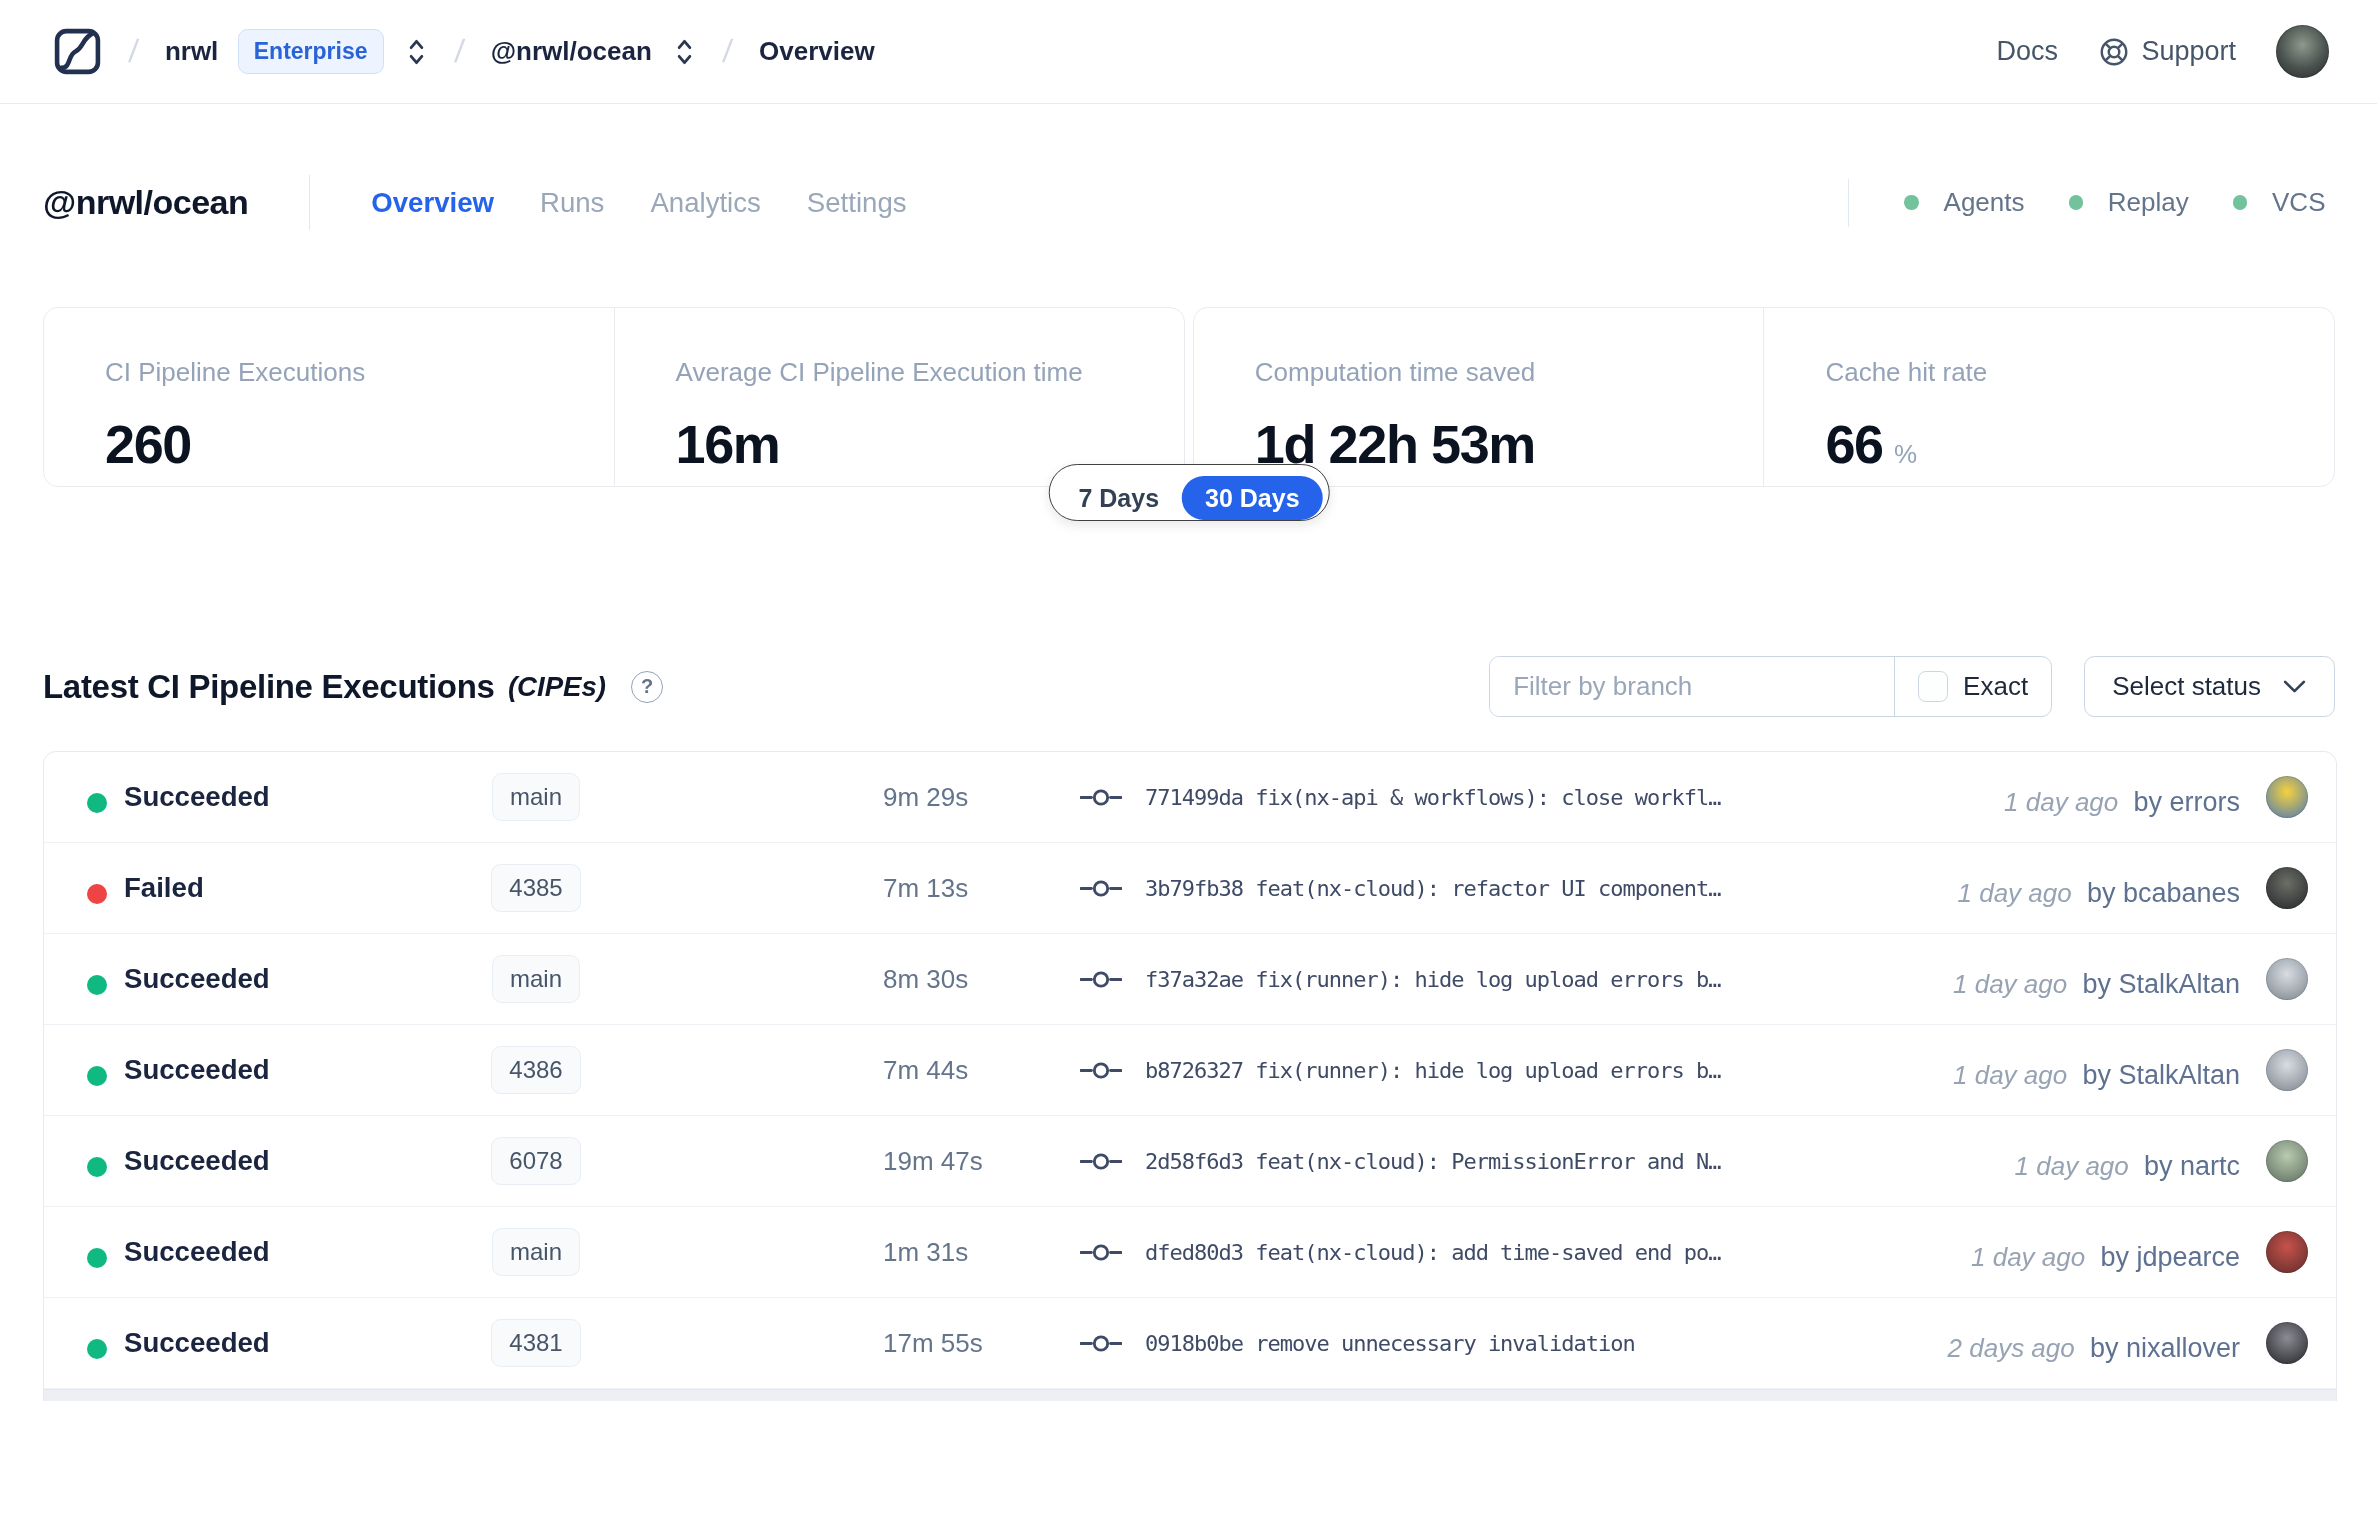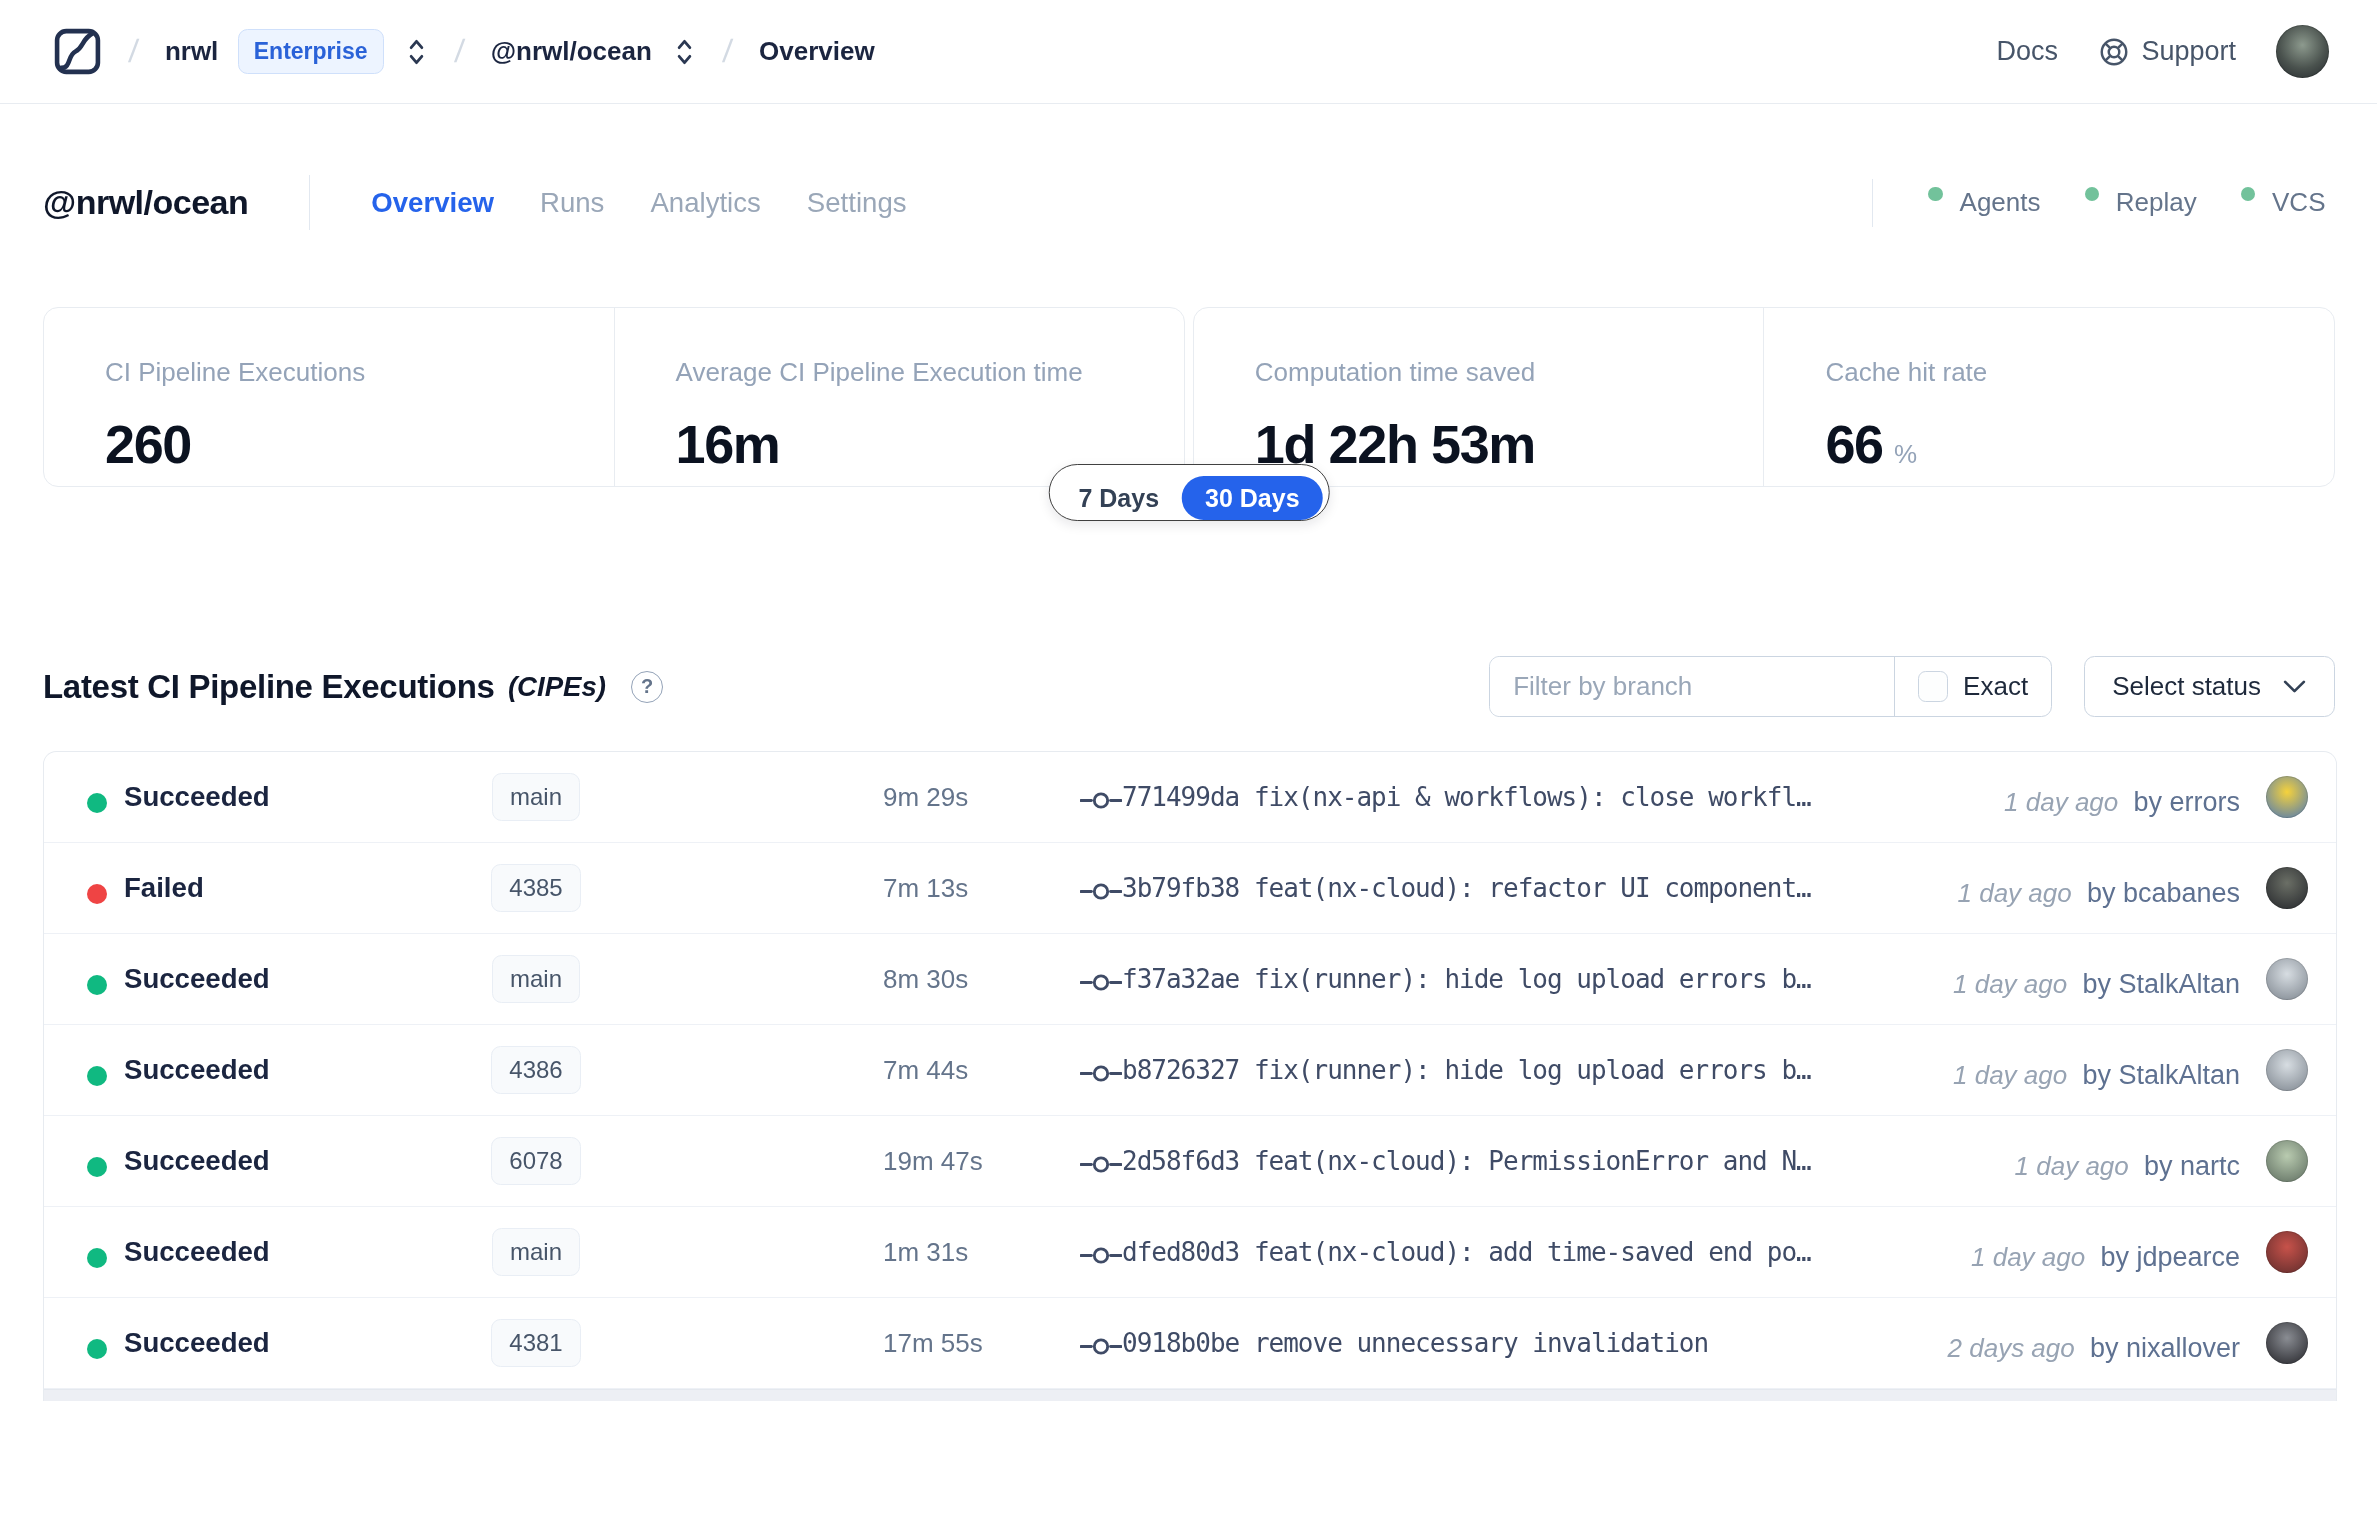--- a/index.html
+++ b/index.html
@@ -25,21 +25,21 @@
     box-shadow:inset 0 0 0 1px rgba(0,0,0,.15);}
   
   .ws-header{display:flex;align-items:center;padding:0 43px;margin-top:70px;height:57px;}
   .ws-title{font-size:34px;font-weight:700;color:#0f172a;letter-spacing:-0.5px;}
   .vdiv{width:1px;height:55px;background:#e2e8f0;margin:0 61px;}
   .tabs{display:flex;align-items:center;gap:46px;}
   .tab{font-size:27.6px;font-weight:500;color:#9aa7b8;cursor:pointer;}
   .tab.active{color:#2563eb;font-weight:600;}
   .ws-right{margin-left:auto;display:flex;align-items:center;}
   .ws-right .vdiv2{width:1px;height:48px;background:#e2e8f0;margin-right:55px;}
-  .integration{display:flex;align-items:flex-start;gap:17px;margin-right:44px;
+  .integration{display:flex;align-items:center;gap:25px;margin-right:44px;
     font-size:26px;font-weight:500;color:#64748b;}
   .integration:last-child{margin-right:9.5px;}
   .int-dot{width:14.3px;height:14.3px;border-radius:50%;background:#72c29b;}
   
   .cards-wrap{position:relative;margin:76px 43px 0 43px;display:flex;gap:7.6px;}
   .card-group{flex:1;display:flex;border:1px solid #e8ecf1;border-radius:15px;height:180px;
     box-sizing:border-box;background:#fff;}
   .stat-card{flex:1;padding:49px 38px 0 61px;box-sizing:border-box;}
   .stat-card + .stat-card{border-left:1px solid #e8ecf1;}
   .stat-label{font-size:26px;font-weight:500;color:#94a3b8;}
@@ -80,22 +80,22 @@
     cursor:pointer;}
   .c-status{display:flex;align-items:flex-end;gap:17px;}
   .dot{width:20px;height:20px;border-radius:50%;flex:none;}
   .dot.green{background:#10b981;}
   .dot.red{background:#ef4444;}
   .status-label{font-size:27.6px;font-weight:600;color:#1b2540;}
   .c-branch{display:flex;justify-content:center;}
   .branch-badge{font-size:24px;font-weight:500;color:#475569;background:#f8fafc;
     border:1px solid #e9eef5;border-radius:9.5px;padding:8.6px 17px;}
   .c-duration{font-size:26px;color:#64748b;padding-left:271px;}
-  .c-commit{display:flex;align-items:flex-end;min-width:0;
-    font-family:"DejaVu Sans Mono",monospace;font-size:26px;color:#3f4b66;letter-spacing:-1px;}
+  .c-commit{display:flex;align-items:center;gap:23px;min-width:0;
+    font-family:"DejaVu Sans Mono",monospace;font-size:22px;color:#3f4b66;letter-spacing:-1px;}
   .commit-text{white-space:nowrap;overflow:hidden;text-overflow:ellipsis;}
   .c-meta{display:flex;align-items:flex-end;justify-content:flex-end;gap:11.4px;}
   .time{font-size:26px;font-style:italic;color:#97a3b3;}
   .author{font-size:27px;font-weight:500;color:#5e7191;margin-left:3.8px;}
   .row-avatar{width:42px;height:42px;border-radius:50%;margin-left:15px;flex:none;
     box-shadow:inset 0 0 0 1px rgba(0,0,0,.12);}
   .table-footer-sliver{height:11.4px;background:#edeff4;border-top:1px solid #e4e8ee;}
   svg{display:block;}
 </style>
 </head>

